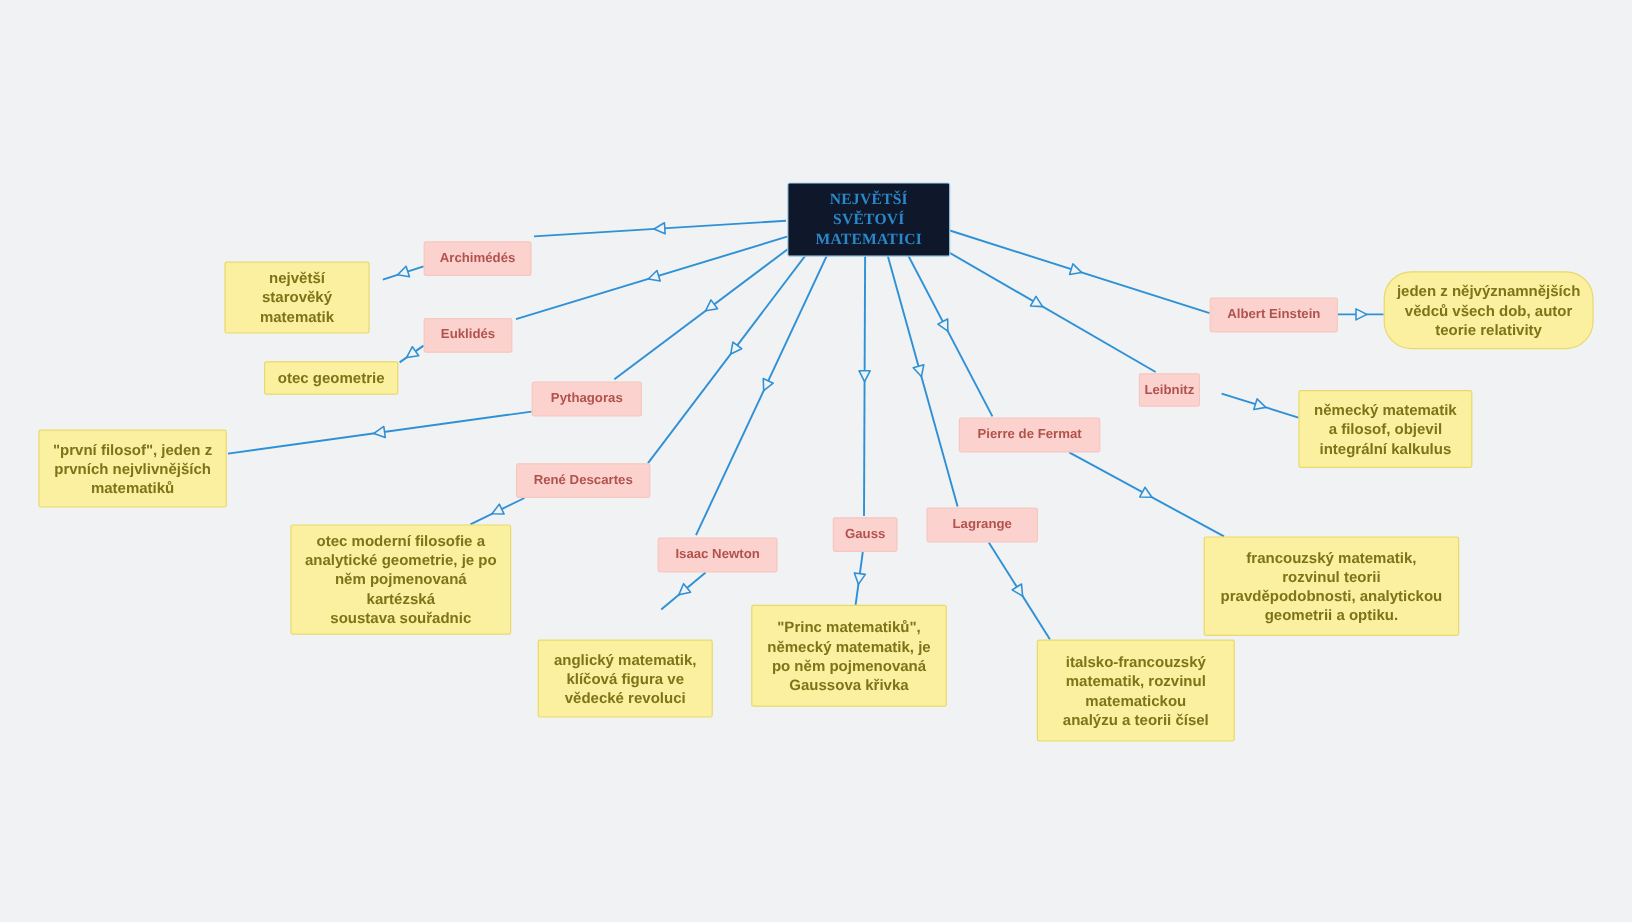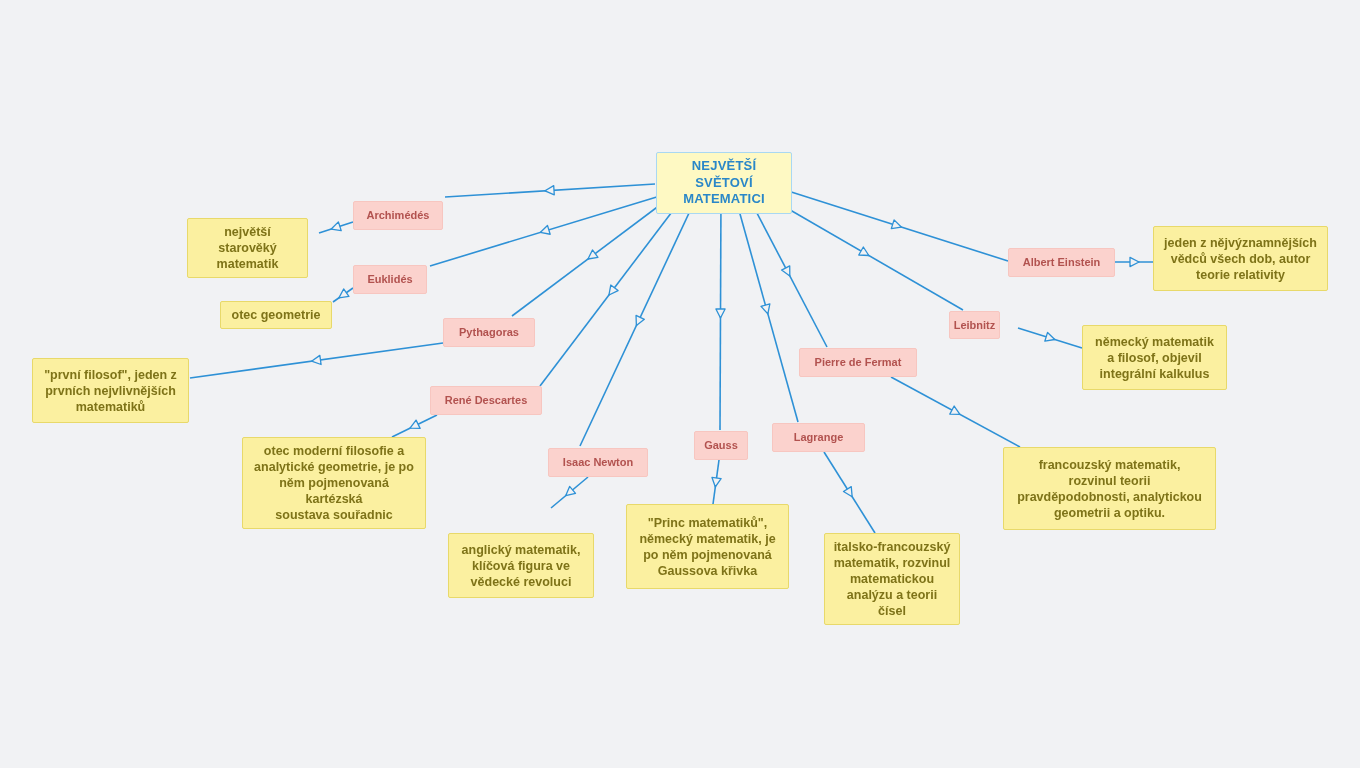--- a/index.html
+++ b/index.html
@@ -30,25 +30,26 @@
     align-items: center;
     justify-content: center;
     text-align: center;
     font-weight: bold;
     border-radius: 2px;
     line-height: 1.28;
     white-space: pre-line;
     padding: 5px 8px;
   }
   .node.root {
-    background: #fef9c3;
+    background: #0f172a;
     border: 1px solid #a9d8f2;
     color: #2a87c8;
     font-size: 13px;
     letter-spacing: 0.2px;
+    font-family: Liberation Serif, serif;
   }
   .node.person {
     background: #fbd2cd;
     border: 1px solid #f7c6c0;
     color: #b2524f;
     font-size: 11px;
   }
   .node.desc {
     background: #fbf0a0;
     border: 1px solid #e8d96a;
@@ -165,28 +166,28 @@
 analytické geometrie, je po
 něm pojmenovaná kartézská
 soustava souřadnic</div>
       <div class="node desc" style="left: 448px; top: 508px; width: 146px; min-height: 65px; margin-top: 25px;">anglický matematik,
 klíčová figura ve
 vědecké revoluci</div>
       <div class="node desc" style="left: 626px; top: 504px; width: 163px; min-height: 85px;">"Princ matematiků",
 německý matematik, je
 po něm pojmenovaná
 Gaussova křivka</div>
-      <div class="node desc" style="left: 824px; top: 533px; width: 136px; min-height: 85px;">italsko-francouzský
+      <div class="node desc" style="left: 864px; top: 533px; width: 165px; min-height: 85px;">italsko-francouzský
 matematik, rozvinul
 matematickou
 analýzu a teorii čísel</div>
       <div class="node desc" style="left: 1003px; top: 447px; width: 213px; min-height: 83px;">francouzský matematik,
 rozvinul teorii
 pravděpodobnosti, analytickou
 geometrii a optiku.</div>
       <div class="node desc" style="left: 1082px; top: 325px; width: 145px; min-height: 65px;">německý matematik
 a filosof, objevil
 integrální kalkulus</div>
-      <div class="node desc" style="left: 1153px; top: 226px; width: 175px; min-height: 65px;">jeden z nějvýznamnějších
+      <div class="node desc" style="left: 1153px; top: 226px; width: 175px; min-height: 65px; border-radius: 23px;">jeden z nějvýznamnějších
 vědců všech dob, autor
 teorie relativity</div>
     </div>
 </div>
 
 </body></html>

